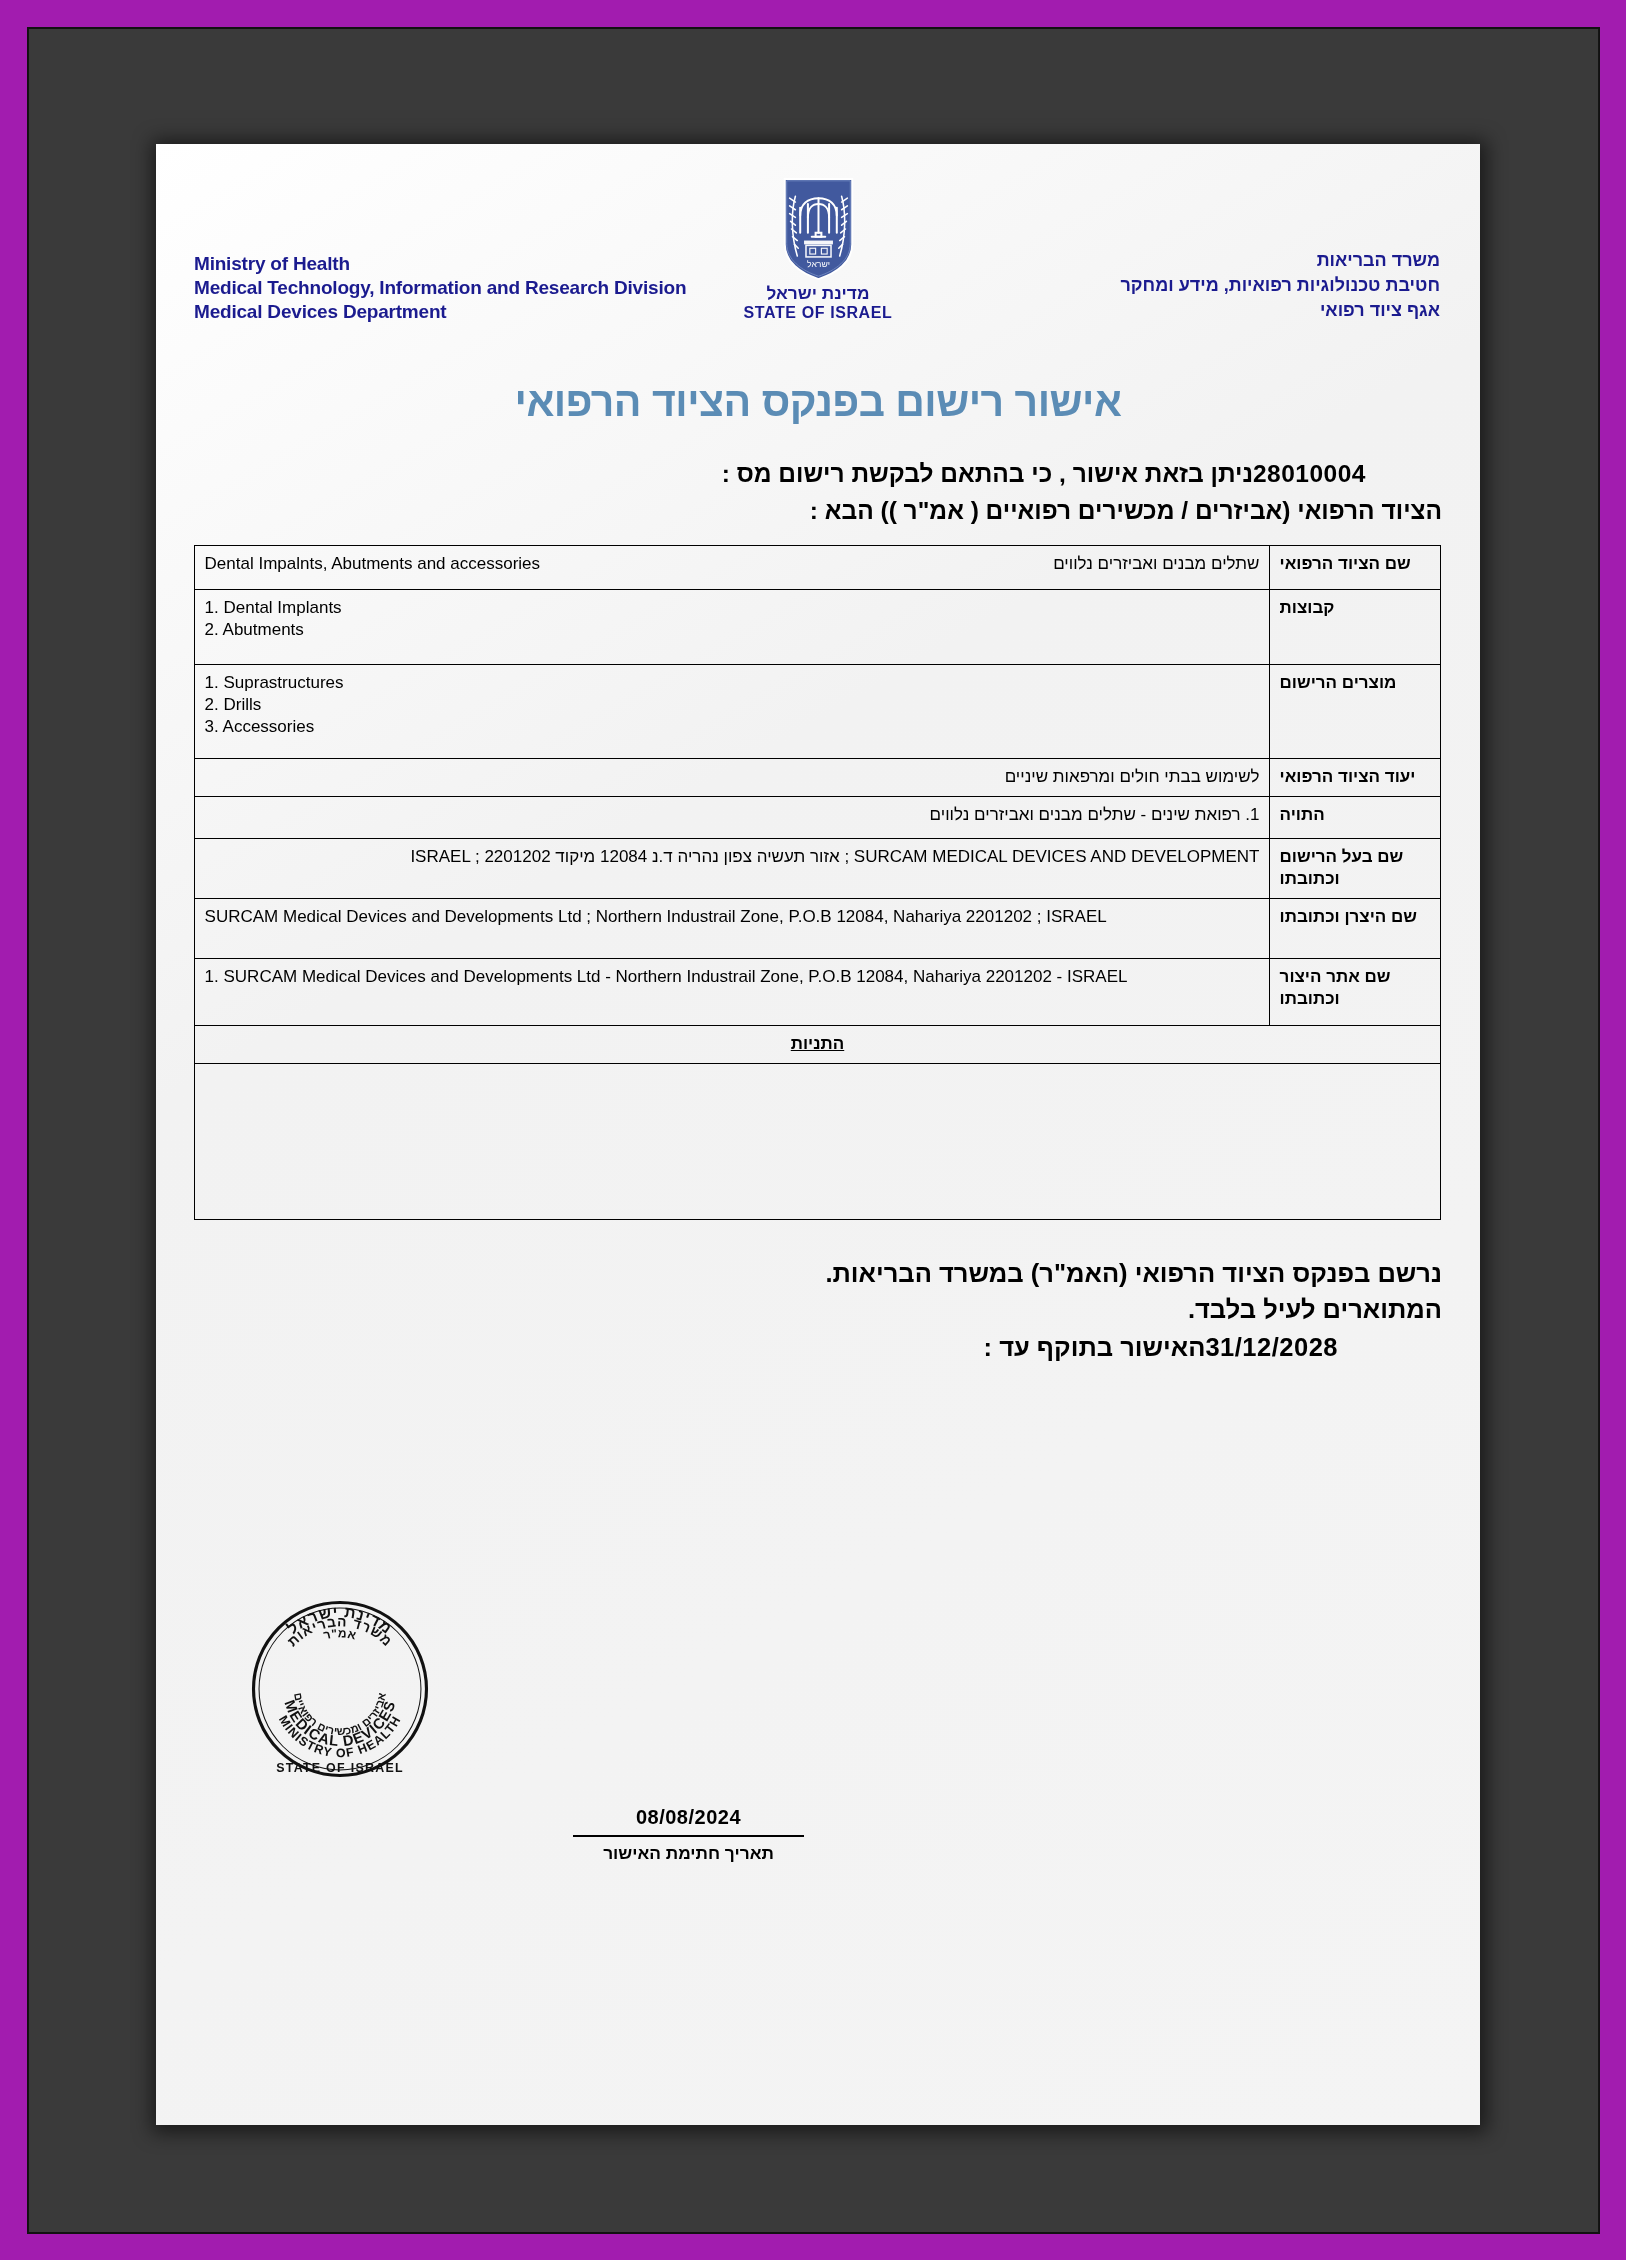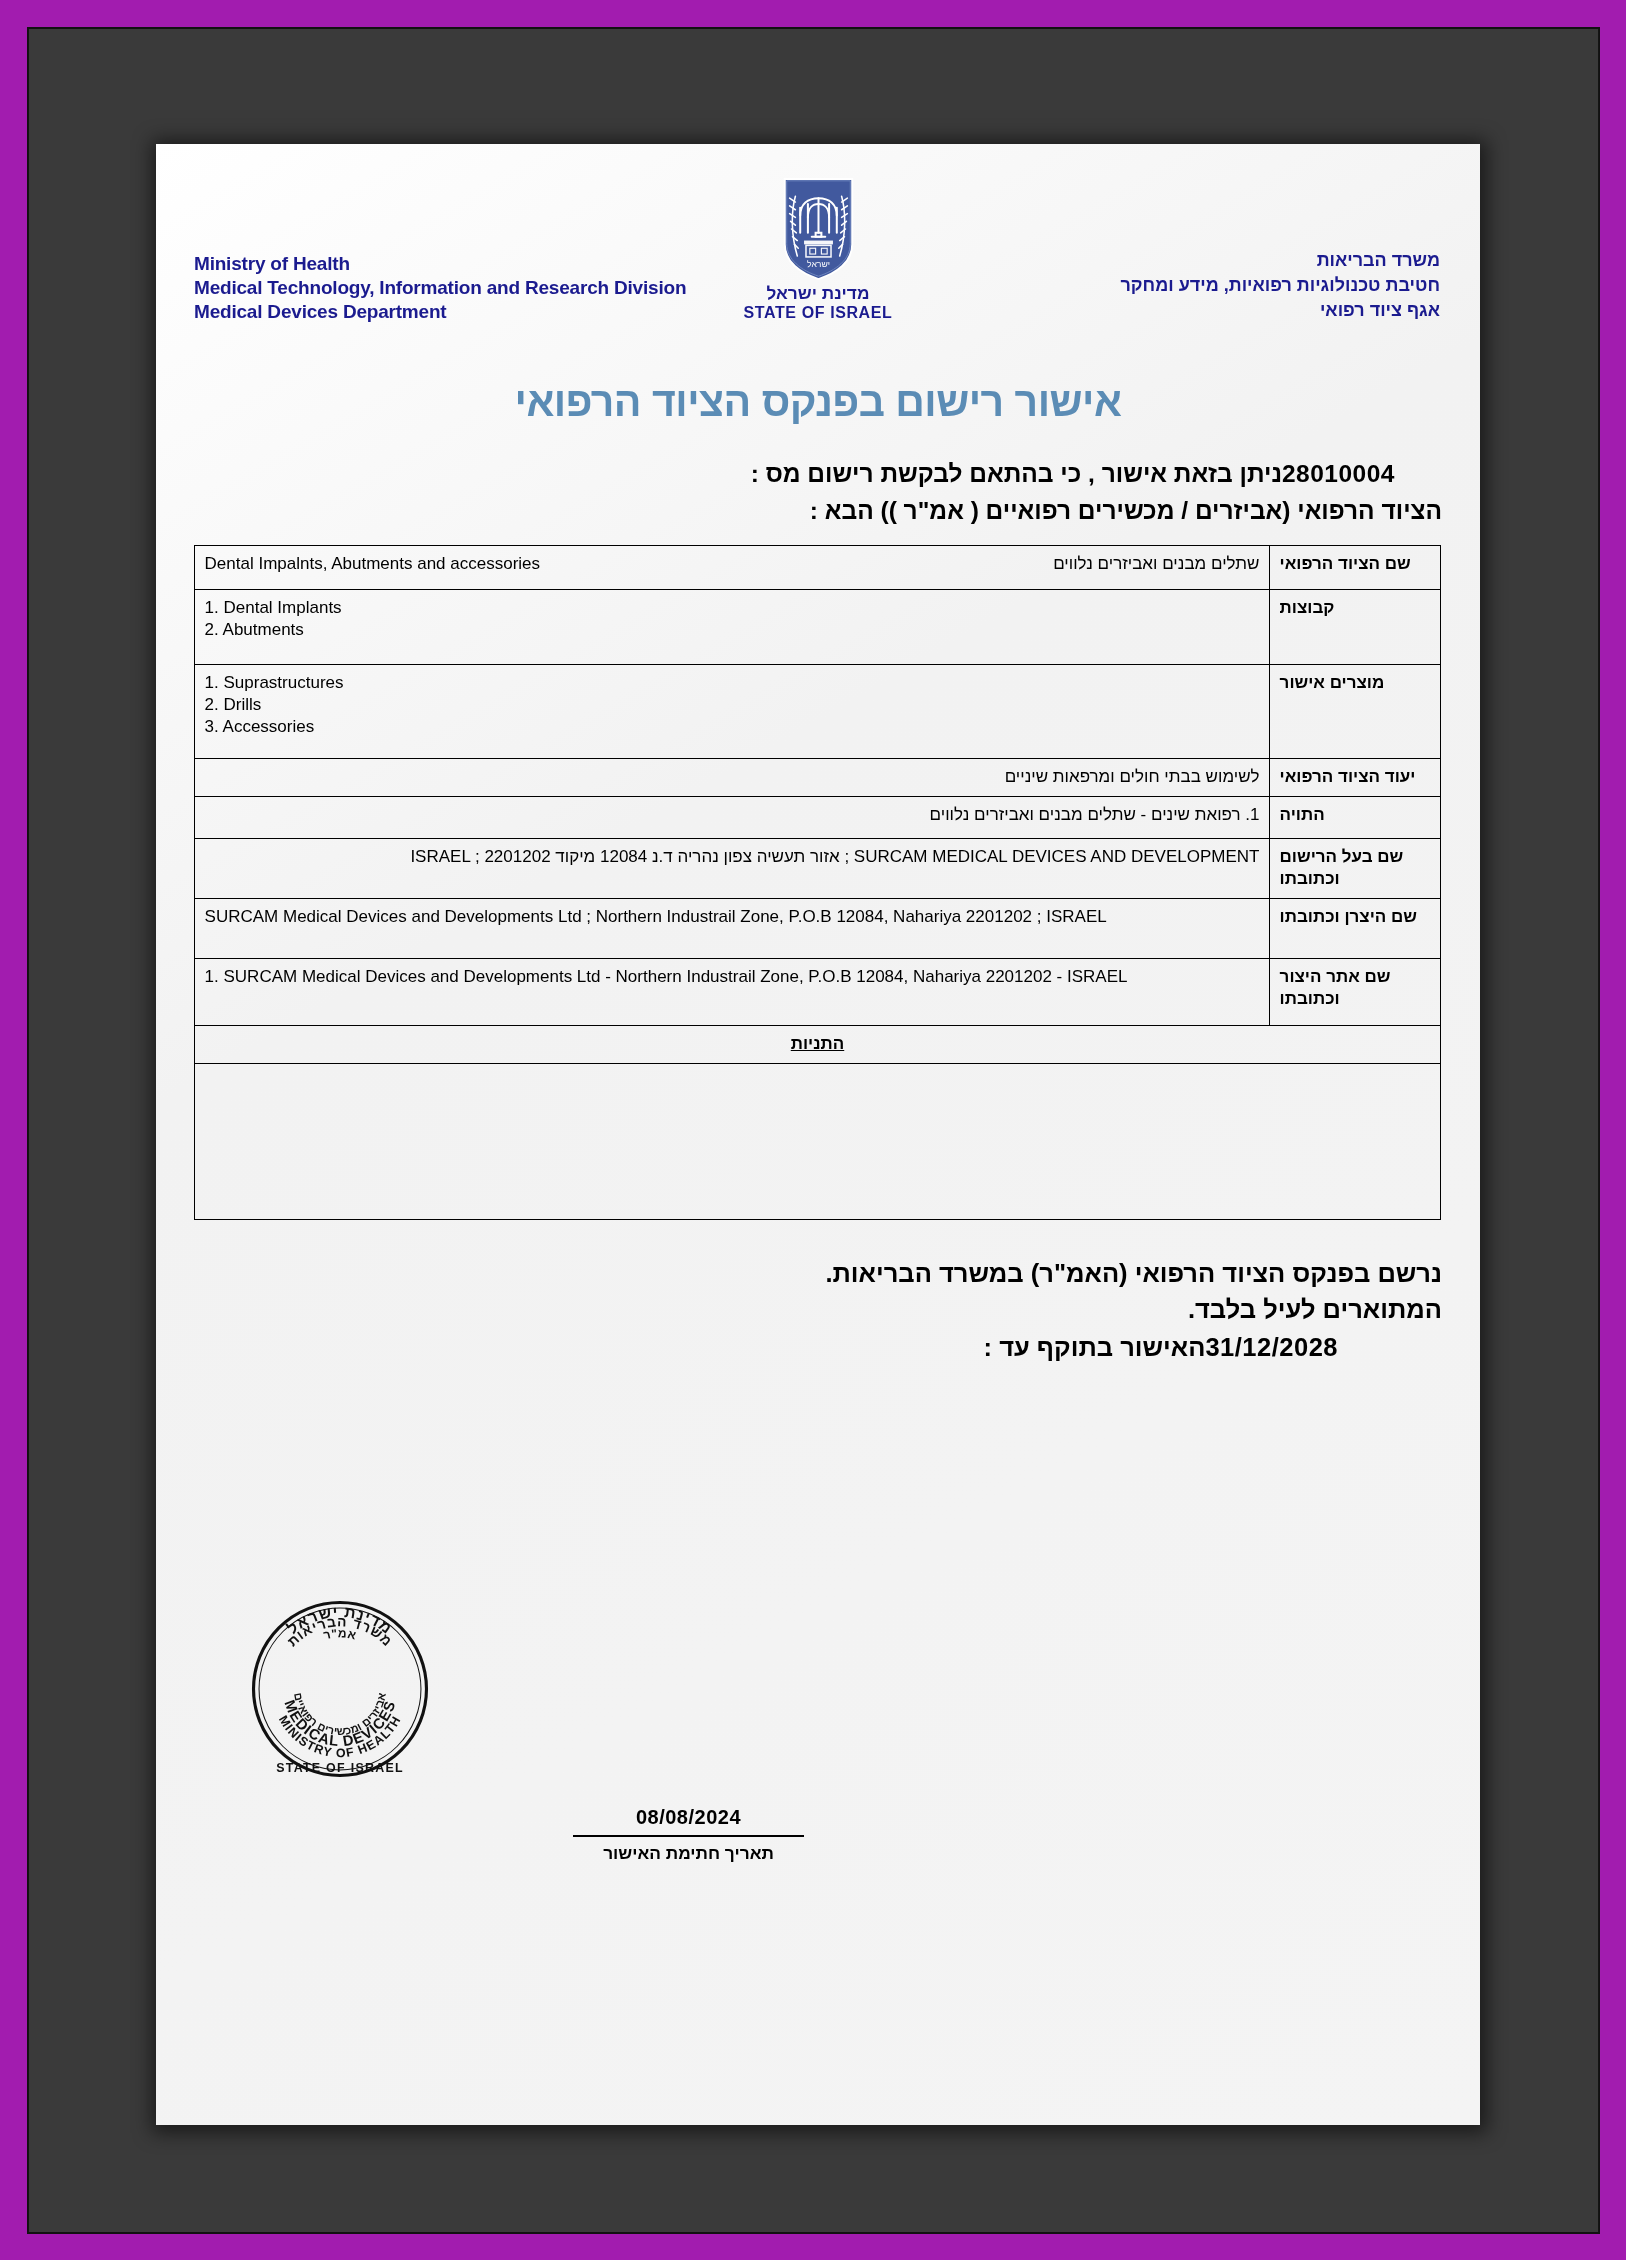--- a/index.html
+++ b/index.html
@@ -126,21 +126,21 @@
     padding: 0 38px 0 38px;
     direction: rtl;
     text-align: right;
     font-weight: bold;
     font-size: 24.5px;
     line-height: 34px;
   }
   .intro-line1 { display: block; }
   .intro-num {
     display: inline-block;
-    margin-right: 47px;
+    margin-right: 76px;
     letter-spacing: 0.5px;
   }
   .intro-line2 { display: block; margin-top: 2.9px; }
 
   
   table.reg {
     margin: 17.3px 38px 0 38px;
     width: 1247px;
     border-collapse: collapse;
     direction: rtl;
@@ -335,21 +335,21 @@
               </td>
             </tr>
             <tr class="row-groups">
               <td class="lbl">קבוצות</td>
               <td class="val-ltr">
                 <div>1. Dental Implants</div>
                 <div>2. Abutments</div>
               </td>
             </tr>
             <tr class="row-access">
-              <td class="lbl">מוצרים אישור</td>
+              <td class="lbl">מוצרים הרישום</td>
               <td class="val-ltr">
                 <div>1. Suprastructures</div>
                 <div>2. Drills</div>
                 <div>3. Accessories</div>
               </td>
             </tr>
             <tr class="row-purpose">
               <td class="lbl">יעוד הציוד הרפואי</td>
               <td class="val-rtl">לשימוש בבתי חולים ומרפאות שיניים</td>
             </tr>

